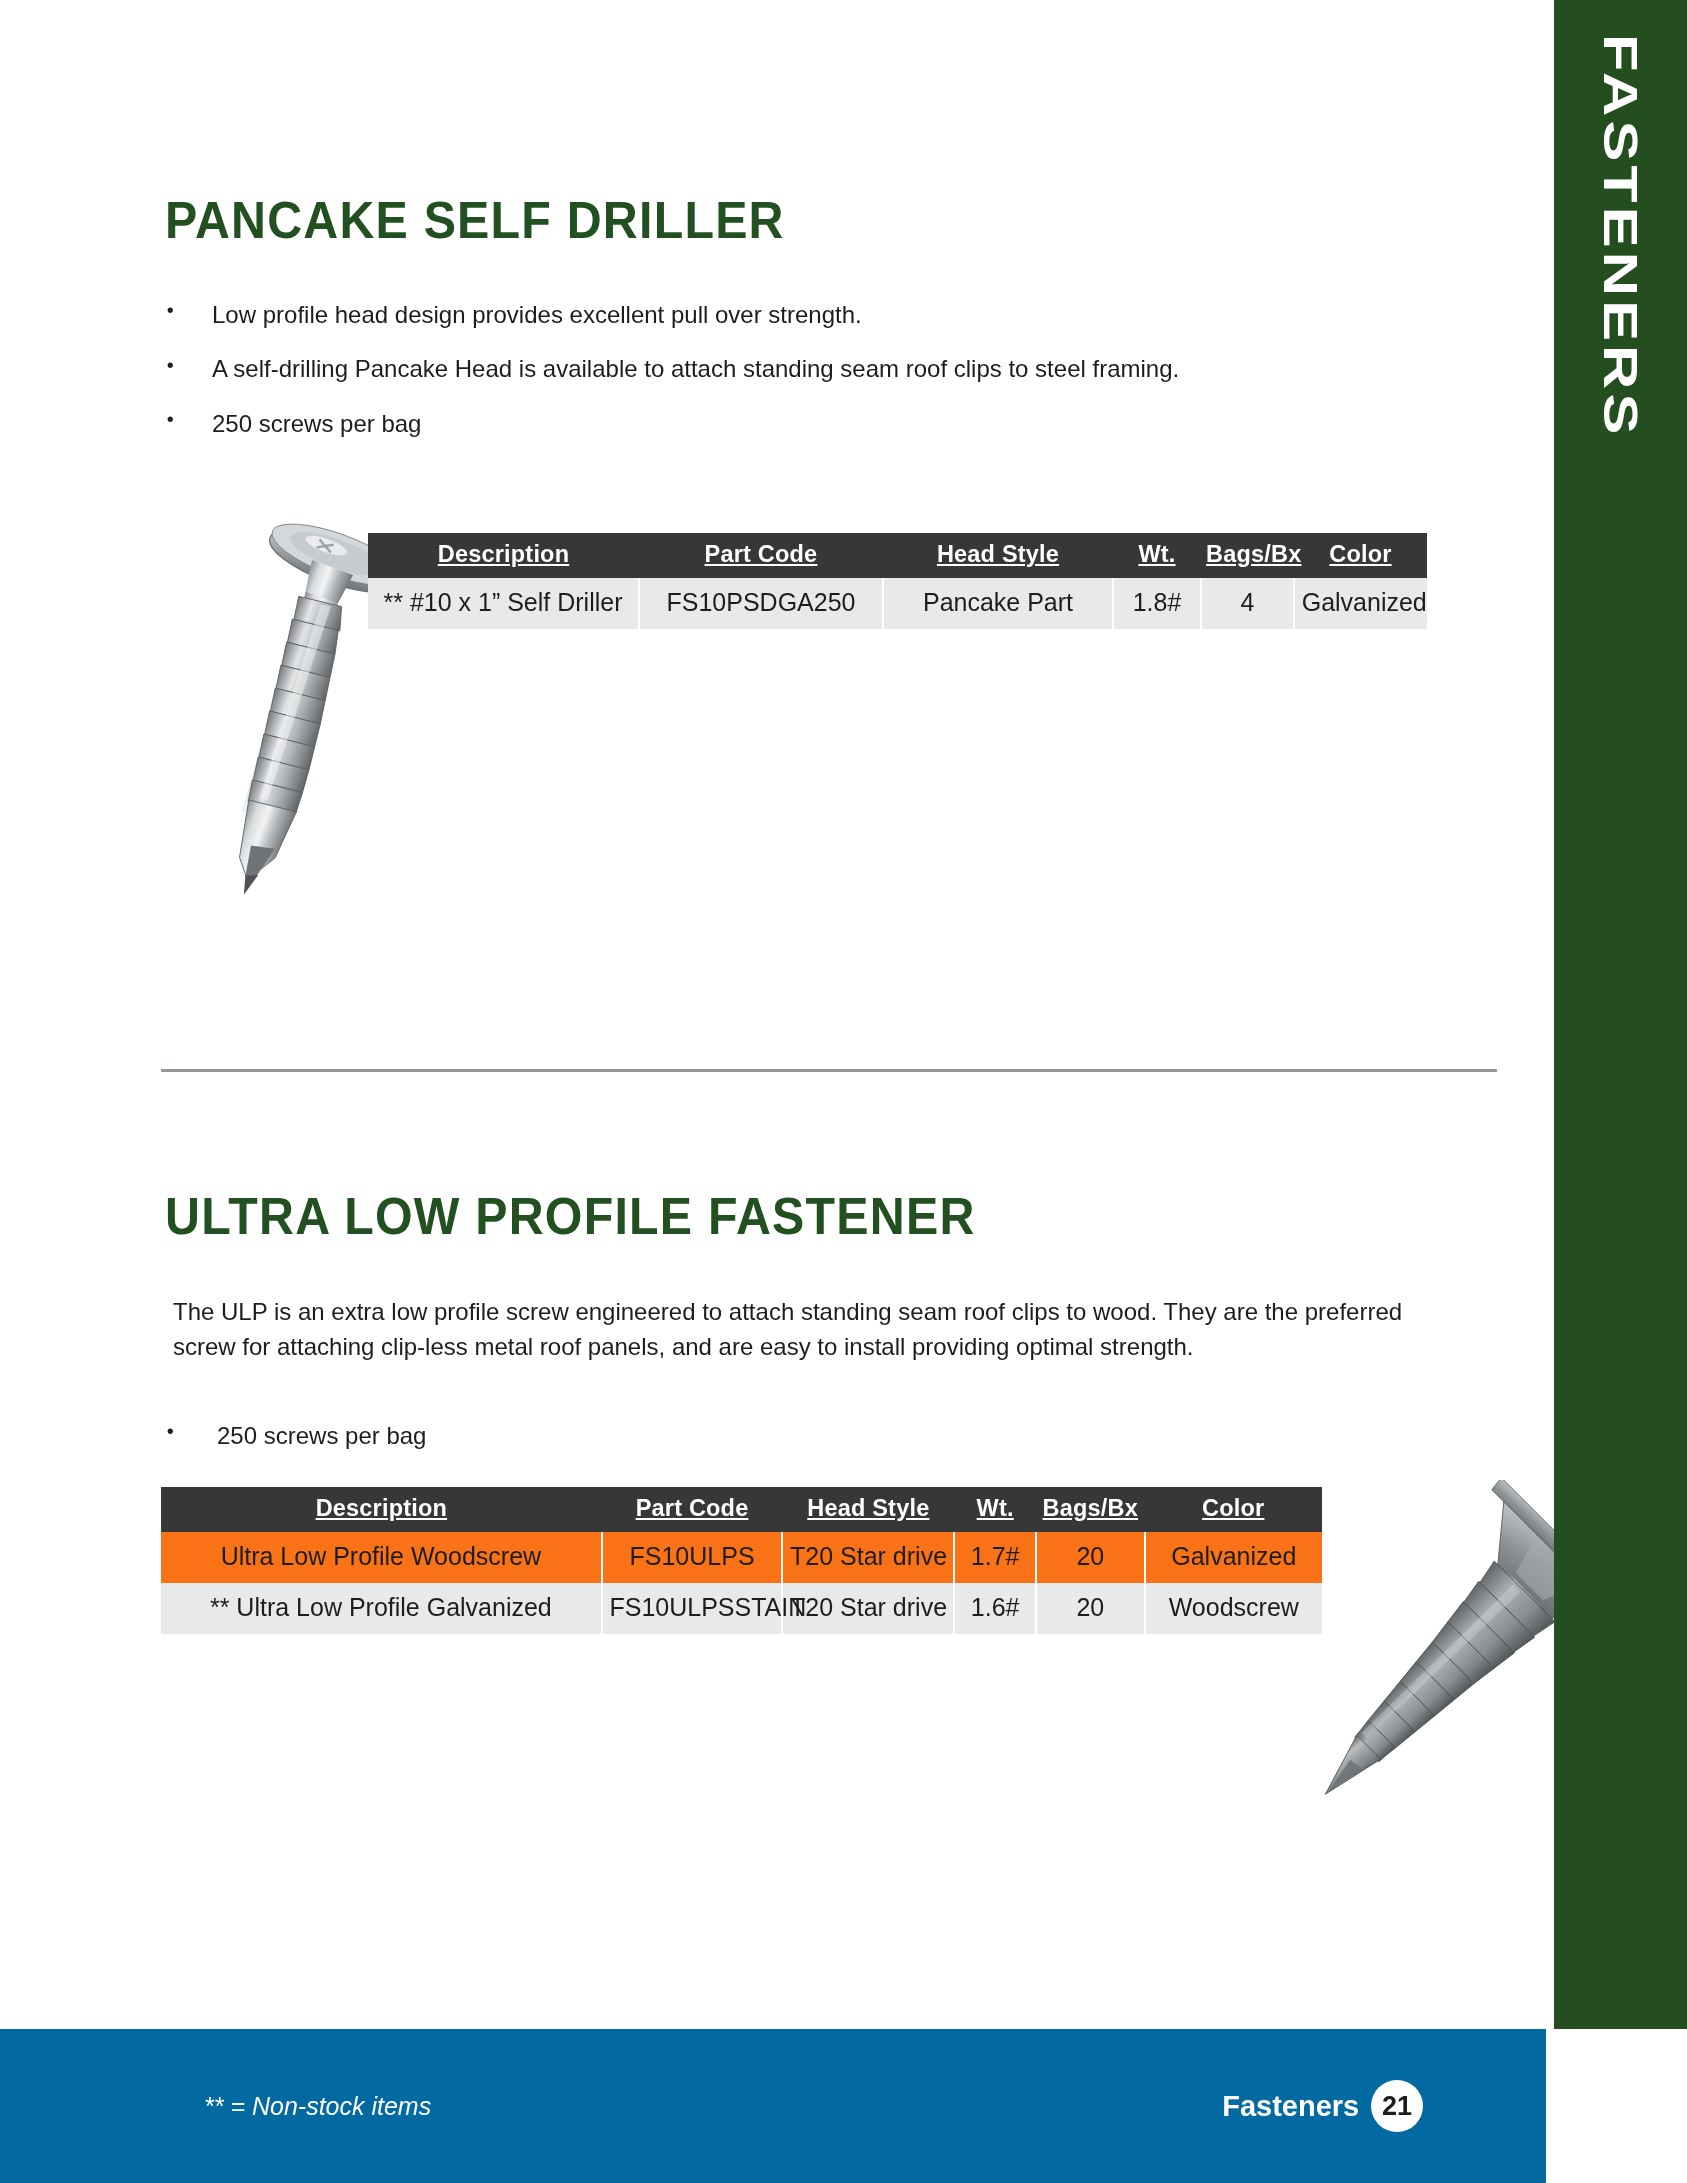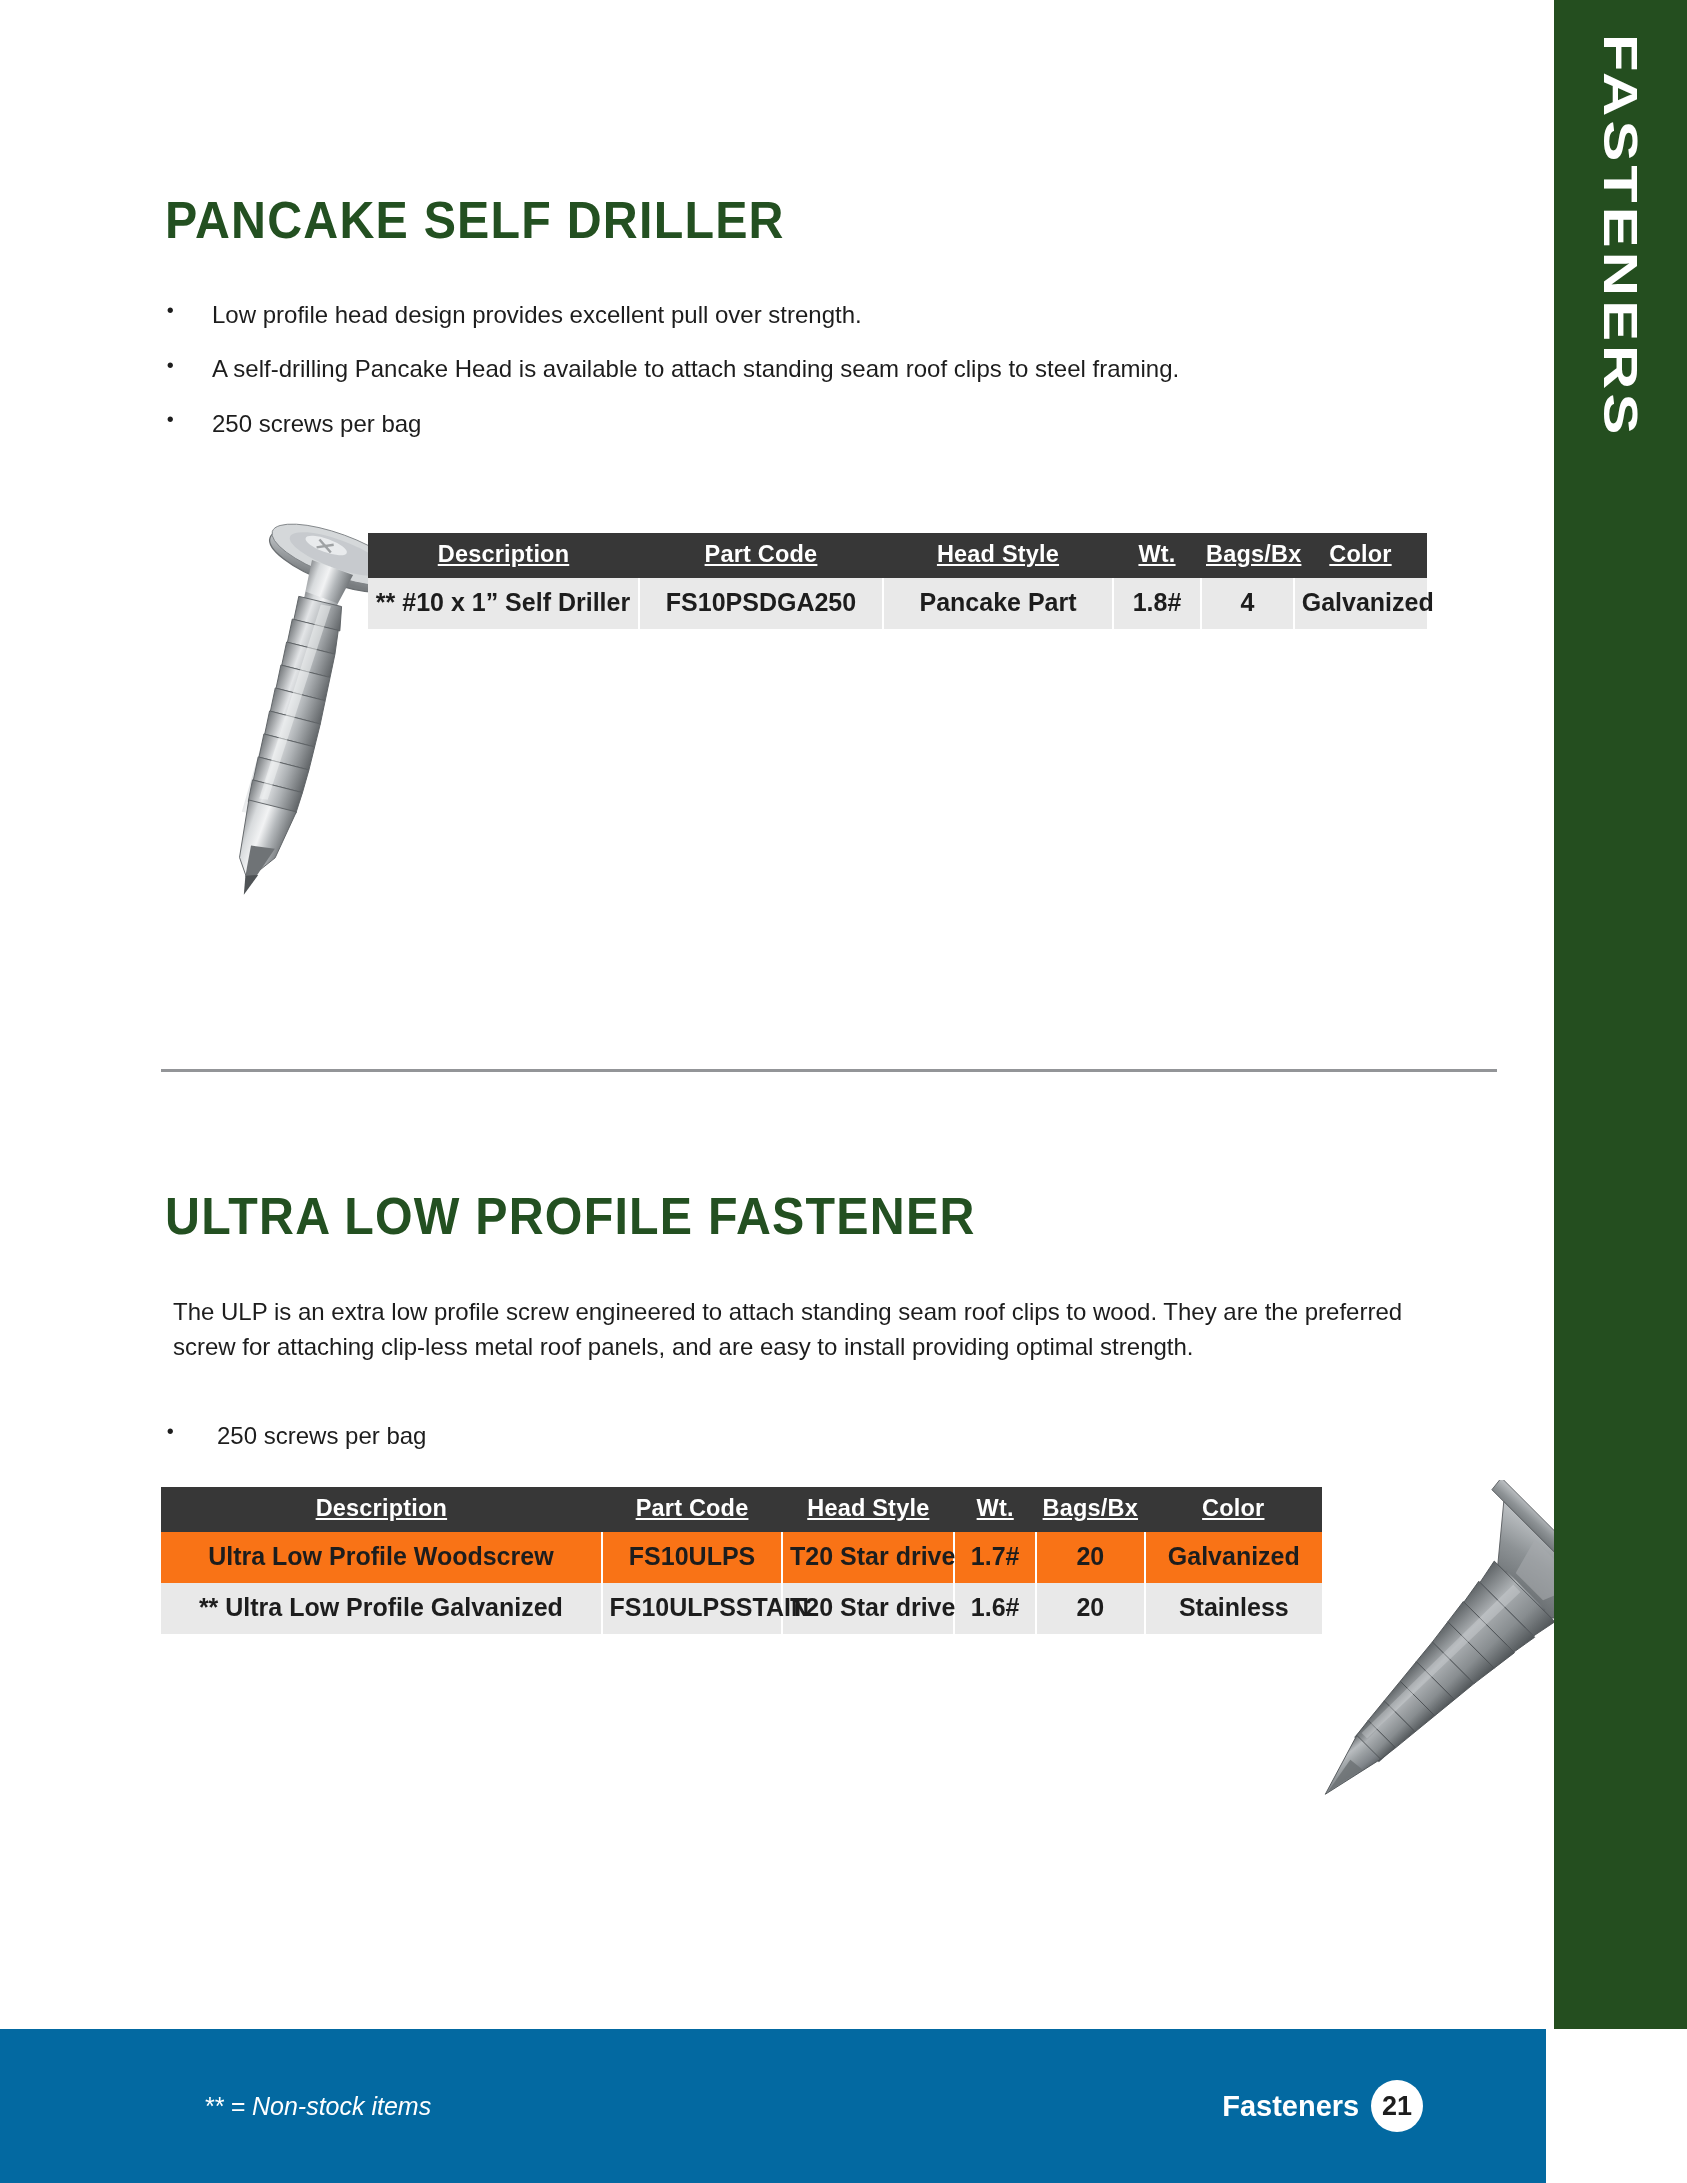--- a/index.html
+++ b/index.html
@@ -144,21 +144,20 @@
     text-decoration: underline;
   }
   .spec-table td {
     font-size: 25px;
     color: #1d1d1d;
     text-align: center;
     padding: 10px 6.7px 11.8px 6.7px;
     border-right: 2.5px solid #ffffff;
     border-left: 0;
     white-space: nowrap;
-    font-weight: bold;
   }
   .spec-table td:last-child { border-right: none; }
   .spec-table tr.row-alt td { background: #e9e9e9; }
   .spec-table tr.row-plain td { background: #f97316; }
 
   #table-pancake { left: 368px; top: 533px; width: 1059px; }
   #table-ulp     { left: 161px; top: 1487px; width: 1161px; }
 
   
   .screw-img { position: absolute; }
@@ -353,21 +352,21 @@
           <td>1.7#</td>
           <td>20</td>
           <td>Galvanized</td>
         </tr>
         <tr class="row-alt">
           <td>** Ultra Low Profile Galvanized</td>
           <td>FS10ULPSSTAIN</td>
           <td>T20 Star drive</td>
           <td>1.6#</td>
           <td>20</td>
-          <td>Stainless</td>
+          <td>Woodscrew</td>
         </tr>
       </tbody>
     </table>
 
     <svg id="screw-ulp" class="screw-img" viewBox="0 0 310 460">
       <defs>
         <linearGradient id="gShaft" x1="0" y1="0" x2="1" y2="0.2">
           <stop offset="0%" stop-color="#6c7073"></stop>
           <stop offset="25%" stop-color="#b9bdc0"></stop>
           <stop offset="50%" stop-color="#9ba0a3"></stop>

